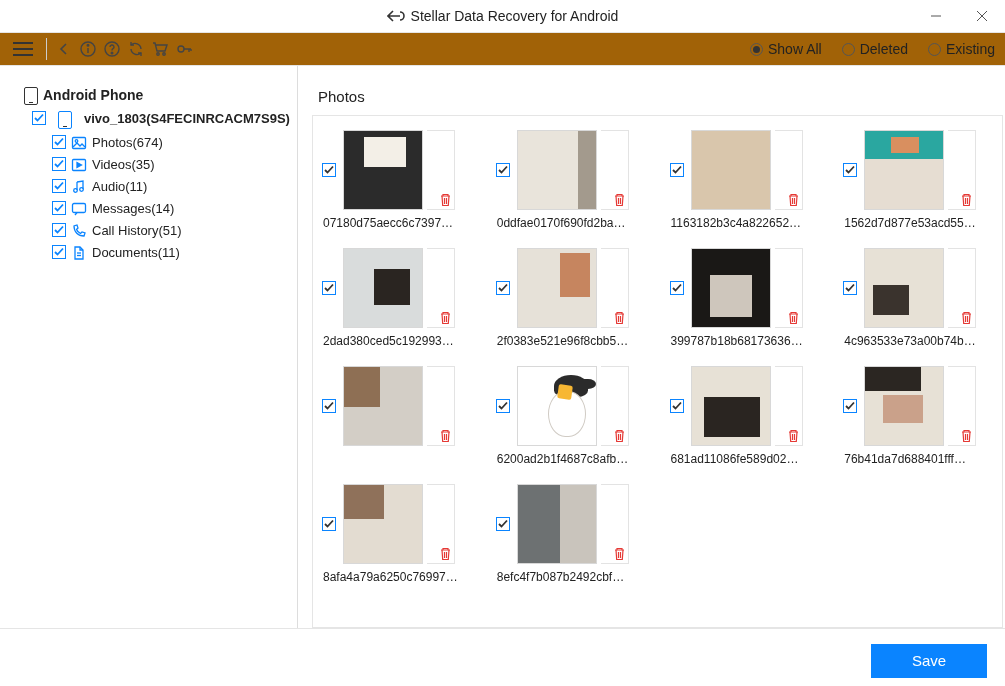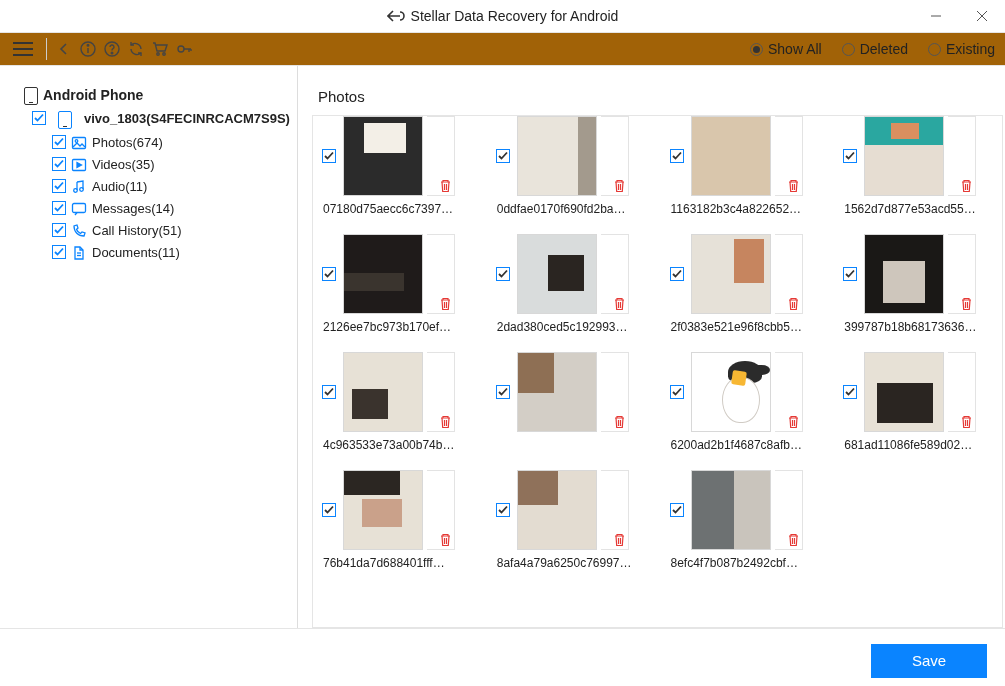--- a/index.html
+++ b/index.html
@@ -34,21 +34,21 @@
 .phone-icon::after { content: ""; position: absolute; bottom: 1px; left: 50%; transform: translateX(-50%); width: 4px; height: 1.5px; background: #333; }
 .chk { width: 14px; height: 14px; border: 1px solid #0a84ff; display: inline-flex; align-items: center; justify-content: center; flex-shrink: 0; }
 .chk.checked { background: #fff; }
 .chk.checked svg { display: block; }
 .chk svg { display: none; }
 .tree-icn { width: 16px; height: 16px; display: inline-flex; align-items: center; justify-content: center; flex-shrink: 0; }
 
 
 .content { flex: 1; display: flex; flex-direction: column; overflow: hidden; }
 .content-header { padding: 22px 20px 6px 20px; font-size: 15px; }
-.scroll-wrap { flex: 1; overflow-y: scroll; border: 1px solid #e5e5e5; margin: 4px 2px 0 14px; padding: 0 6px; }
+.scroll-wrap { flex: 1; overflow-y: scroll; border: 1px solid #e5e5e5; margin: 4px 2px 0 14px; padding: 14px 6px; }
 .grid { display: grid; grid-template-columns: repeat(4, 1fr); gap: 18px 18px; }
 .thumb-cell { display: flex; flex-direction: column; }
 .thumb-body { display: flex; align-items: flex-end; gap: 4px; }
 .thumb-chkcol { width: 20px; display: flex; align-items: center; justify-content: center; height: 80px; }
 .thumb-img { width: 80px; height: 80px; background: #cfcac6; border: 1px solid #d8d8d8; position: relative; overflow: hidden; flex-shrink: 0; }
 .thumb-extra { width: 28px; height: 80px; background: #fff; border: 1px solid #e3e3e3; border-left: none; position: relative; flex-shrink: 0; }
 .trash { position: absolute; bottom: 2px; right: 2px; color: #e53935; }
 .thumb-name { font-size: 12px; padding: 6px 0 0 4px; white-space: nowrap; overflow: hidden; text-overflow: ellipsis; max-width: 150px; }
 
 
@@ -381,44 +381,20 @@
           </div>
           <div class="thumb-cell">
             <div class="thumb-body">
               <div class="thumb-chkcol">
                 <span class="chk checked">
                   <svg width="10" height="10" viewBox="0 0 10 10">
                     <path d="M1 5l2.5 2.5L9 1.5" stroke="#333" stroke-width="1.8" fill="none"></path>
                   </svg>
                 </span>
               </div>
-              <div class="thumb-img p5">
-                <div class="ph a"></div>
-                <div class="ph b"></div>
-                <div class="ph c"></div>
-              </div>
-              <div class="thumb-extra">
-                <span class="trash">
-                  <svg width="13" height="14" viewBox="0 0 13 14" fill="none" stroke="#e53935" stroke-width="1.2">
-                    <path d="M2 3h9M4 3V1.5h5V3M3 3l.7 9.5h5.6L10 3M5.5 5v6M7.5 5v6"></path>
-                  </svg>
-                </span>
-              </div>
-            </div>
-            <div class="thumb-name">2126ee7bc973b170ef…</div>
-          </div>
-          <div class="thumb-cell">
-            <div class="thumb-body">
-              <div class="thumb-chkcol">
-                <span class="chk checked">
-                  <svg width="10" height="10" viewBox="0 0 10 10">
-                    <path d="M1 5l2.5 2.5L9 1.5" stroke="#333" stroke-width="1.8" fill="none"></path>
-                  </svg>
-                </span>
-              </div>
               <div class="thumb-img p7">
                 <div class="ph a"></div>
                 <div class="ph b"></div>
                 <div class="ph c"></div>
               </div>
               <div class="thumb-extra">
                 <span class="trash">
                   <svg width="13" height="14" viewBox="0 0 13 14" fill="none" stroke="#e53935" stroke-width="1.2">
                     <path d="M2 3h9M4 3V1.5h5V3M3 3l.7 9.5h5.6L10 3M5.5 5v6M7.5 5v6"></path>
                   </svg>

